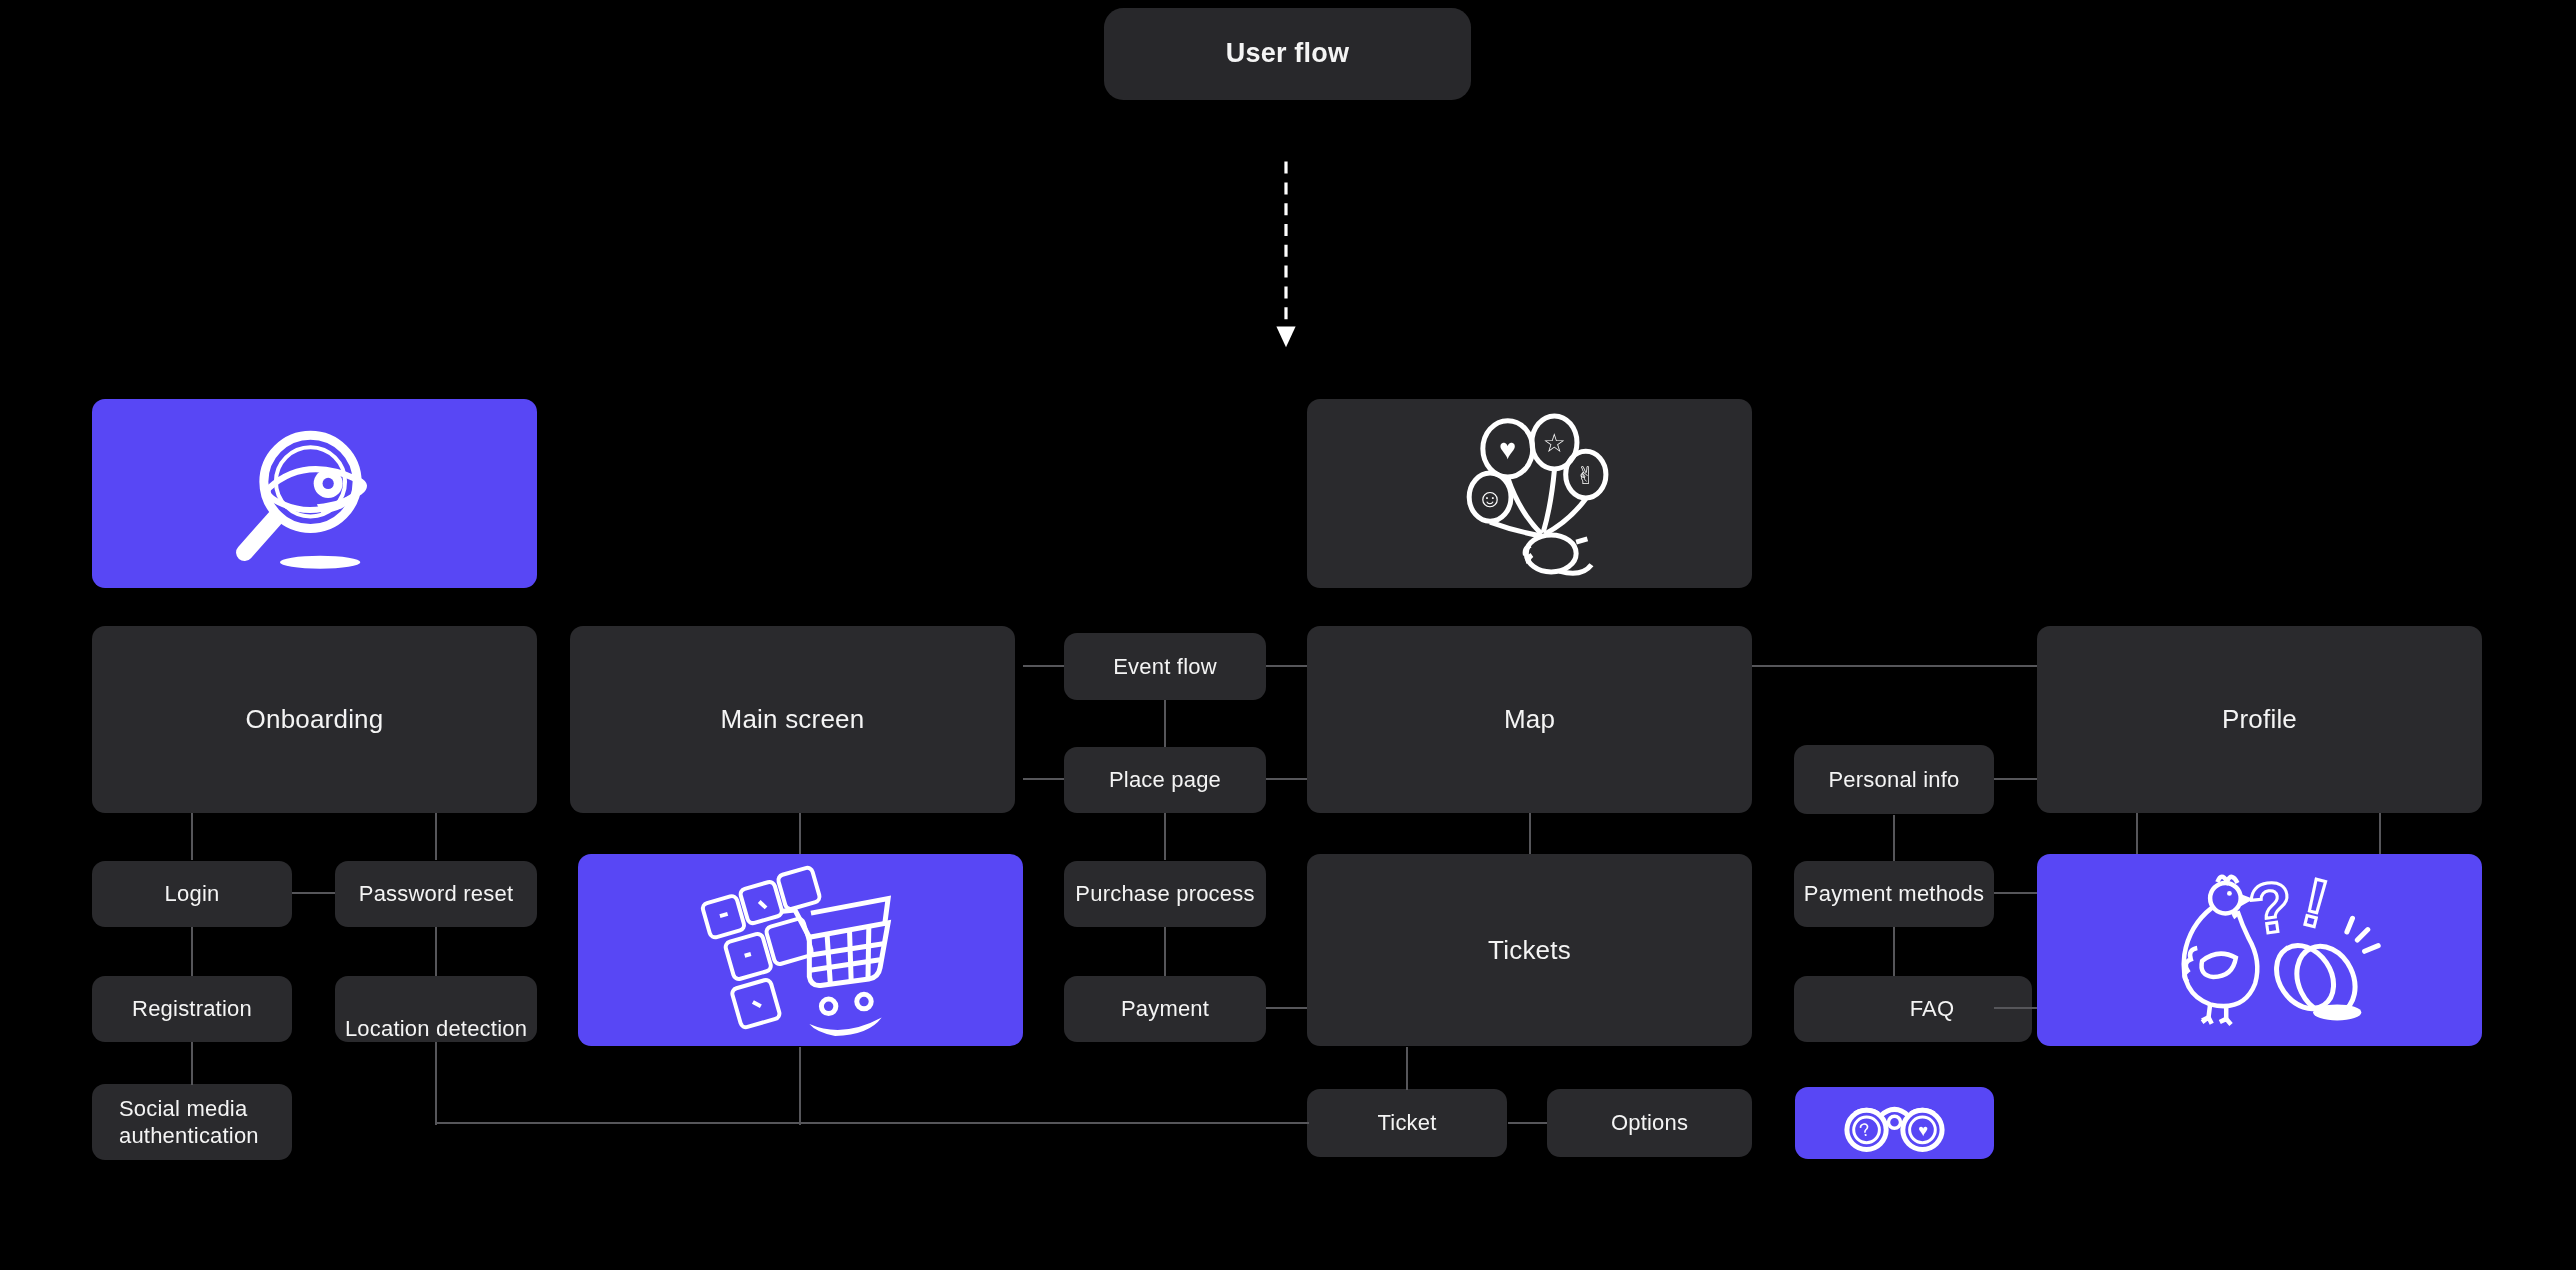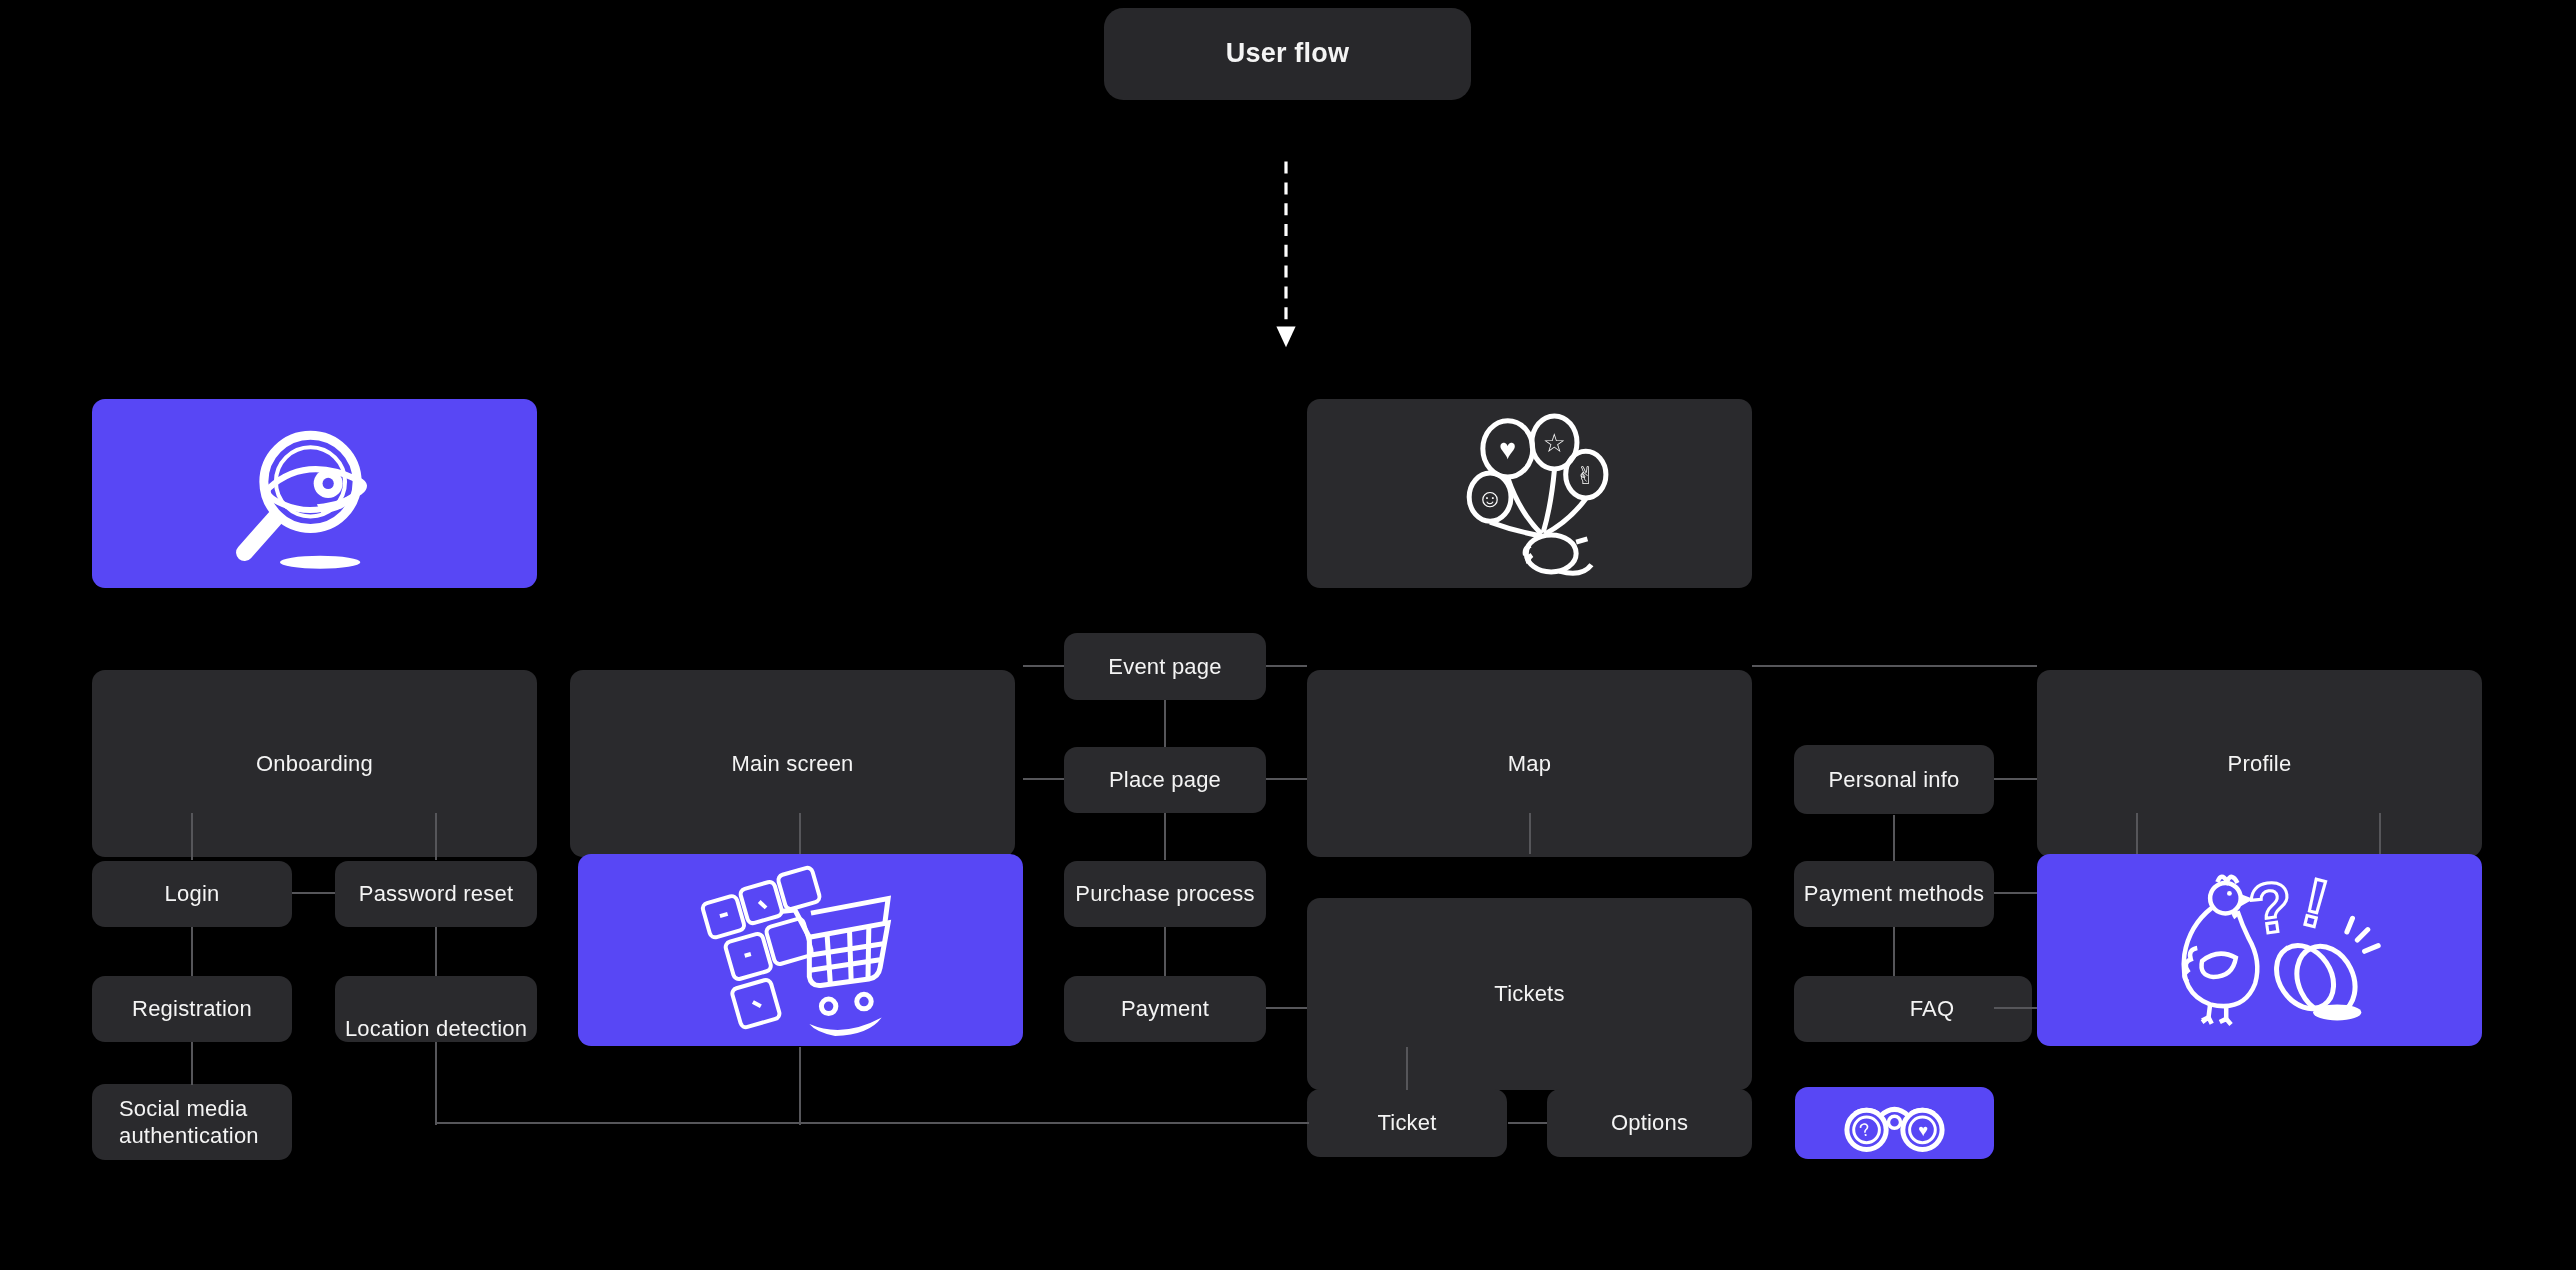--- a/index.html
+++ b/index.html
@@ -5,21 +5,21 @@
   :root{
     --bg:#000000; --card:#2a2a2d; --purple:#5847f5;
     --line:#56565a; --text:#f4f4f4;
   }
   html,body{margin:0;padding:0;background:var(--bg);}
   #canvas{position:relative;width:2576px;height:1270px;background:var(--bg);overflow:hidden;
           font-family:"Liberation Sans","DejaVu Sans",sans-serif;color:var(--text);}
   .card{position:absolute;background:var(--card);border-radius:13px;
         display:flex;align-items:center;justify-content:center;text-align:center;
         font-size:22px;letter-spacing:0.2px;line-height:1.25;}
-  .card.big{font-size:22px;margin-top:44px;}
+  .card.big{font-size:26px;}
   .card.purple{background:var(--purple);}
   .card.left-align{justify-content:flex-start;text-align:left;padding-left:27px;padding-right:16px;box-sizing:border-box;}
   #node-title{left:1104px;top:8px;width:367px;height:92px;border-radius:19.3px;
               font-weight:bold;font-size:27px;background:#28282b;}
   
   #node-search    {left:92px; top:399px; width:445px; height:189px;}
   #node-balloons  {left:1307px;top:399px; width:445px; height:189px;}
   
   #node-onboarding{left:92px; top:626px; width:445px; height:187px;}
   #node-main      {left:570px; top:626px; width:445px; height:187px;}
@@ -112,21 +112,21 @@
     <span>Main screen</span>
   </div>
   <div class="card big" id="node-map">
     <span>Map</span>
   </div>
   <div class="card big" id="node-profile">
     <span>Profile</span>
   </div>
 
   <div class="card" id="node-event">
-    <span>Event page</span>
+    <span>Event flow</span>
   </div>
   <div class="card" id="node-place">
     <span>Place page</span>
   </div>
   <div class="card" id="node-purchase">
     <span>Purchase process</span>
   </div>
   <div class="card" id="node-payment">
     <span>Payment</span>
   </div>

